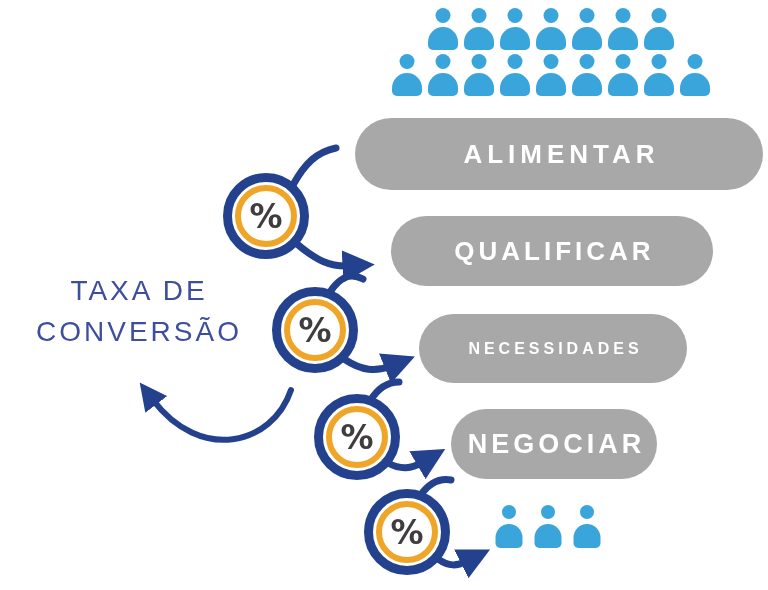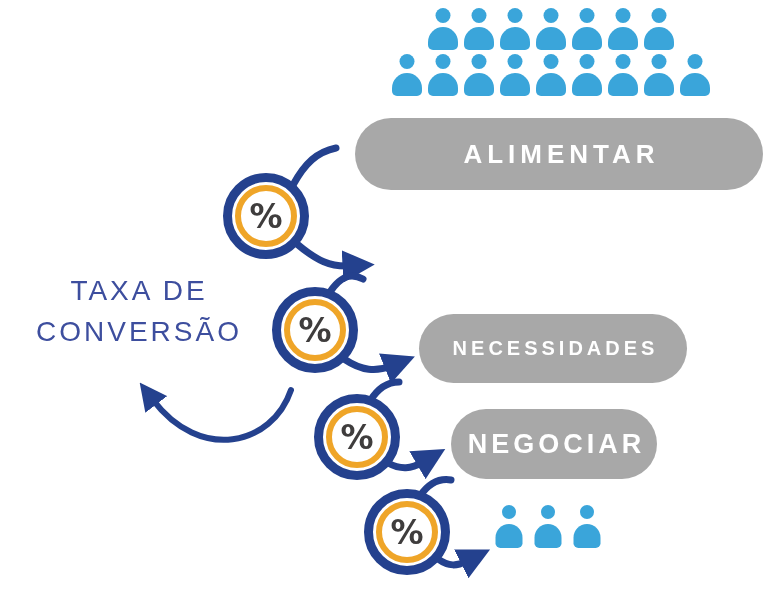--- a/index.html
+++ b/index.html
@@ -25,21 +25,21 @@
   .crowd-bottom .person{width:30px;height:43px;}
   .crowd-bottom .person-head{width:14px;height:14px;}
   .crowd-bottom .person-body{width:27px;height:24px;border-radius:14px 14px 5px 5px;}
 
   
   .stage{position:absolute;background:var(--pill-gray,#a8a8a8);color:var(--pill-text,#ffffff);
     display:flex;align-items:center;justify-content:center;
     font-weight:bold;border-radius:40px;white-space:nowrap;text-indent:5px;}
   .stage-1{left:355px;top:118px;width:408px;height:72px;font-size:26px;letter-spacing:5px;}
   .stage-2{left:391px;top:216px;width:322px;height:70px;font-size:26px;letter-spacing:4px;}
-  .stage-3{left:419px;top:314px;width:268px;height:69px;font-size:20px;letter-spacing:4px;}
+  .stage-3{left:419px;top:314px;width:268px;height:69px;font-size:16px;letter-spacing:4px;}
   .stage-4{left:451px;top:409px;width:206px;height:70px;font-size:27px;letter-spacing:4px;}
 
   
   .pct{position:absolute;width:68px;height:68px;border:9px solid var(--dark-blue,#24418e);
     border-radius:50%;background:#fff;display:flex;align-items:center;justify-content:center;}
   .pct-ring{width:50px;height:50px;border:6px solid var(--ring-orange,#efa528);
     border-radius:50%;background:#fff;display:flex;align-items:center;justify-content:center;}
   .pct-symbol{font-family:"DejaVu Sans",sans-serif;font-weight:700;font-size:33px;
     color:var(--percent-dark,#3f3d3d);line-height:1;}
   .pct-1{left:223px;top:173px;}
@@ -128,20 +128,21 @@
           <span class="person-body"></span>
         </div>
         <div class="person">
           <span class="person-head"></span>
           <span class="person-body"></span>
         </div>
       </div>
   </div>
 
   <div class="stage stage-1">ALIMENTAR</div>
+  <div class="stage stage-2">QUALIFICAR</div>
   <div class="stage stage-3">NECESSIDADES</div>
   <div class="stage stage-4">NEGOCIAR</div>
 
   <svg class="connector-layer" viewBox="0 0 768 590" xmlns="http://www.w3.org/2000/svg">
     <defs>
       <marker id="ah" viewBox="0 0 10 10" refX="2" refY="5" markerWidth="4.6" markerHeight="4.6" orient="auto-start-reverse">
         <path d="M0 0 L10 5 L0 10 z" class="ah-fill"></path>
       </marker>
     </defs>
     <path class="connector" d="M 293 185 C 305 163, 317 152, 336 148"></path>

